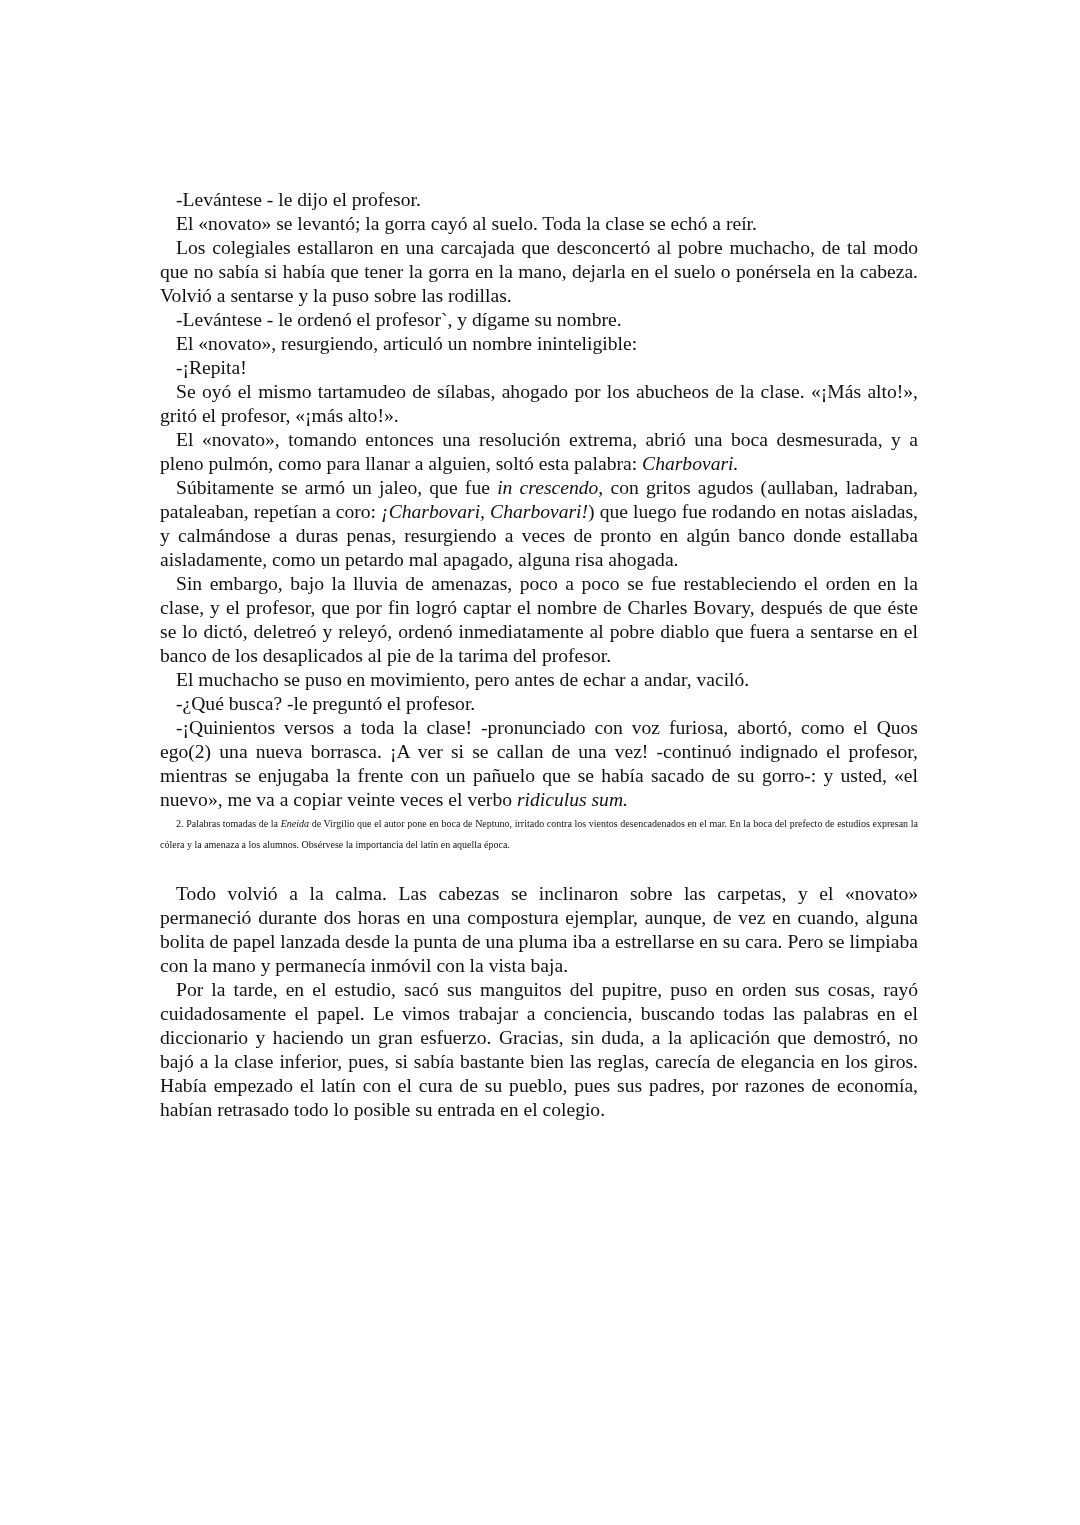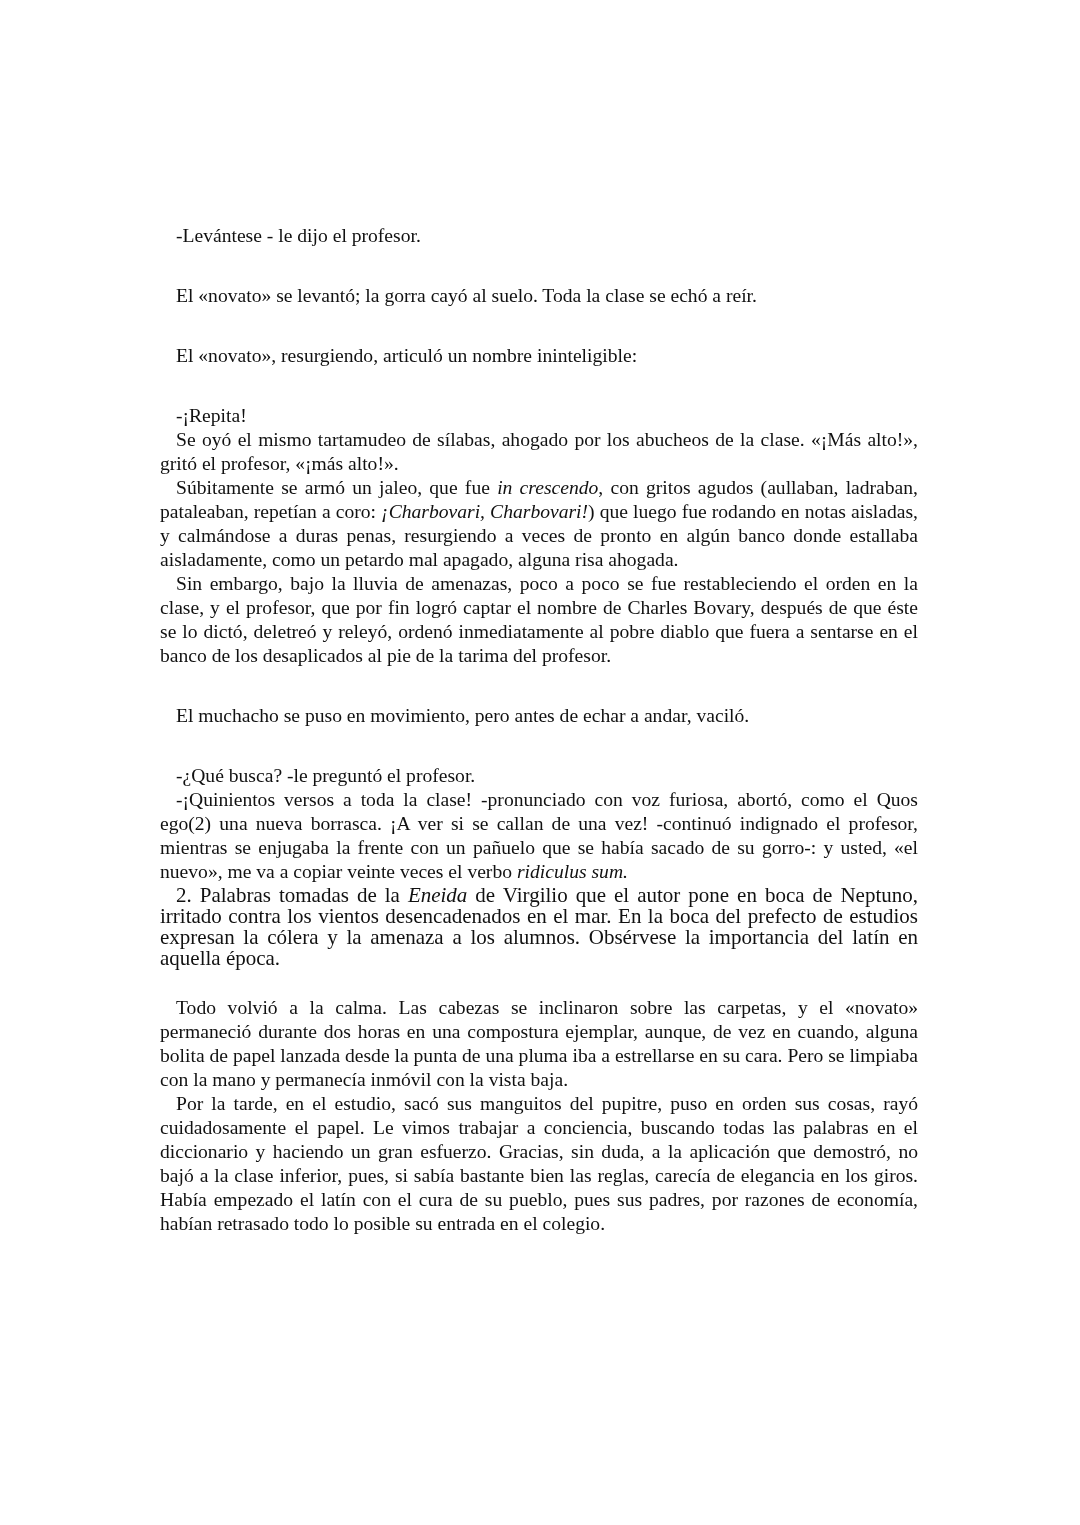--- a/index.html
+++ b/index.html
@@ -23,45 +23,49 @@
     }
     .para {
       font-size: 19.6px;
       line-height: 24px;
       margin: 0;
       text-indent: 16px;
       text-align: justify;
     }
     .para.left {
       text-align: left;
-      margin-top: 36px;
     }
     .footnote {
-      font-size: 21px;
+      font-size: 10px;
       line-height: 21px;
       margin: 1px 0 0 0;
       text-indent: 16px;
       text-align: justify;
     }
     .gap {
       height: 27px;
     }
     .it { font-style: italic; }
   </style>
 </head>
 <body>
 
 <div class="page">
 
   <p class="para left">-Levántese - le dijo el profesor.</p>
   <p class="para left">El «novato» se levantó; la gorra cayó al suelo. Toda la clase se echó a reír.</p>
+  <p class="para">Los colegiales estallaron en una carcajada que desconcertó al pobre muchacho, de tal modo que no sabía si había que tener la gorra en la mano, dejarla en el suelo o ponérsela en la cabeza. Volvió a sentarse y la puso sobre las rodillas.</p>
+  <p class="para left">-Levántese - le ordenó el profesor`, y dígame su nombre.</p>
   <p class="para left">El «novato», resurgiendo, articuló un nombre ininteligible:</p>
   <p class="para left">-¡Repita!</p>
   <p class="para">Se oyó el mismo tartamudeo de sílabas, ahogado por los abucheos de la clase. «¡Más alto!», gritó el profesor, «¡más alto!».</p>
 
+  <p class="para">
+    <span>El «novato», tomando entonces una resolución extrema, abrió una boca desmesurada, y a pleno pulmón, como para llanar a alguien, soltó esta palabra: </span><span class="it">Charbovari.</span><span></span>
+  </p>
 
   <p class="para">
     <span>Súbitamente se armó un jaleo, que fue </span><span class="it">in crescendo</span><span>, con gritos agudos (aullaban, ladraban, pataleaban, repetían a coro: </span><span class="it">¡Charbovari, Charbovari!</span><span>) que luego fue rodando en notas aisladas, y calmándose a duras penas, resurgiendo a veces de pronto en algún banco donde estallaba aisladamente, como un petardo mal apagado, alguna risa ahogada.</span>
   </p>
 
   <p class="para">Sin embargo, bajo la lluvia de amenazas, poco a poco se fue restableciendo el orden en la clase, y el profesor, que por fin logró captar el nombre de Charles Bovary, después de que éste se lo dictó, deletreó y releyó, ordenó inmediatamente al pobre diablo que fuera a sentarse en el banco de los desaplicados al pie de la tarima del profesor.</p>
   <p class="para left">El muchacho se puso en movimiento, pero antes de echar a andar, vaciló.</p>
   <p class="para left">-¿Qué busca? -le preguntó el profesor.</p>
 
   <p class="para">

